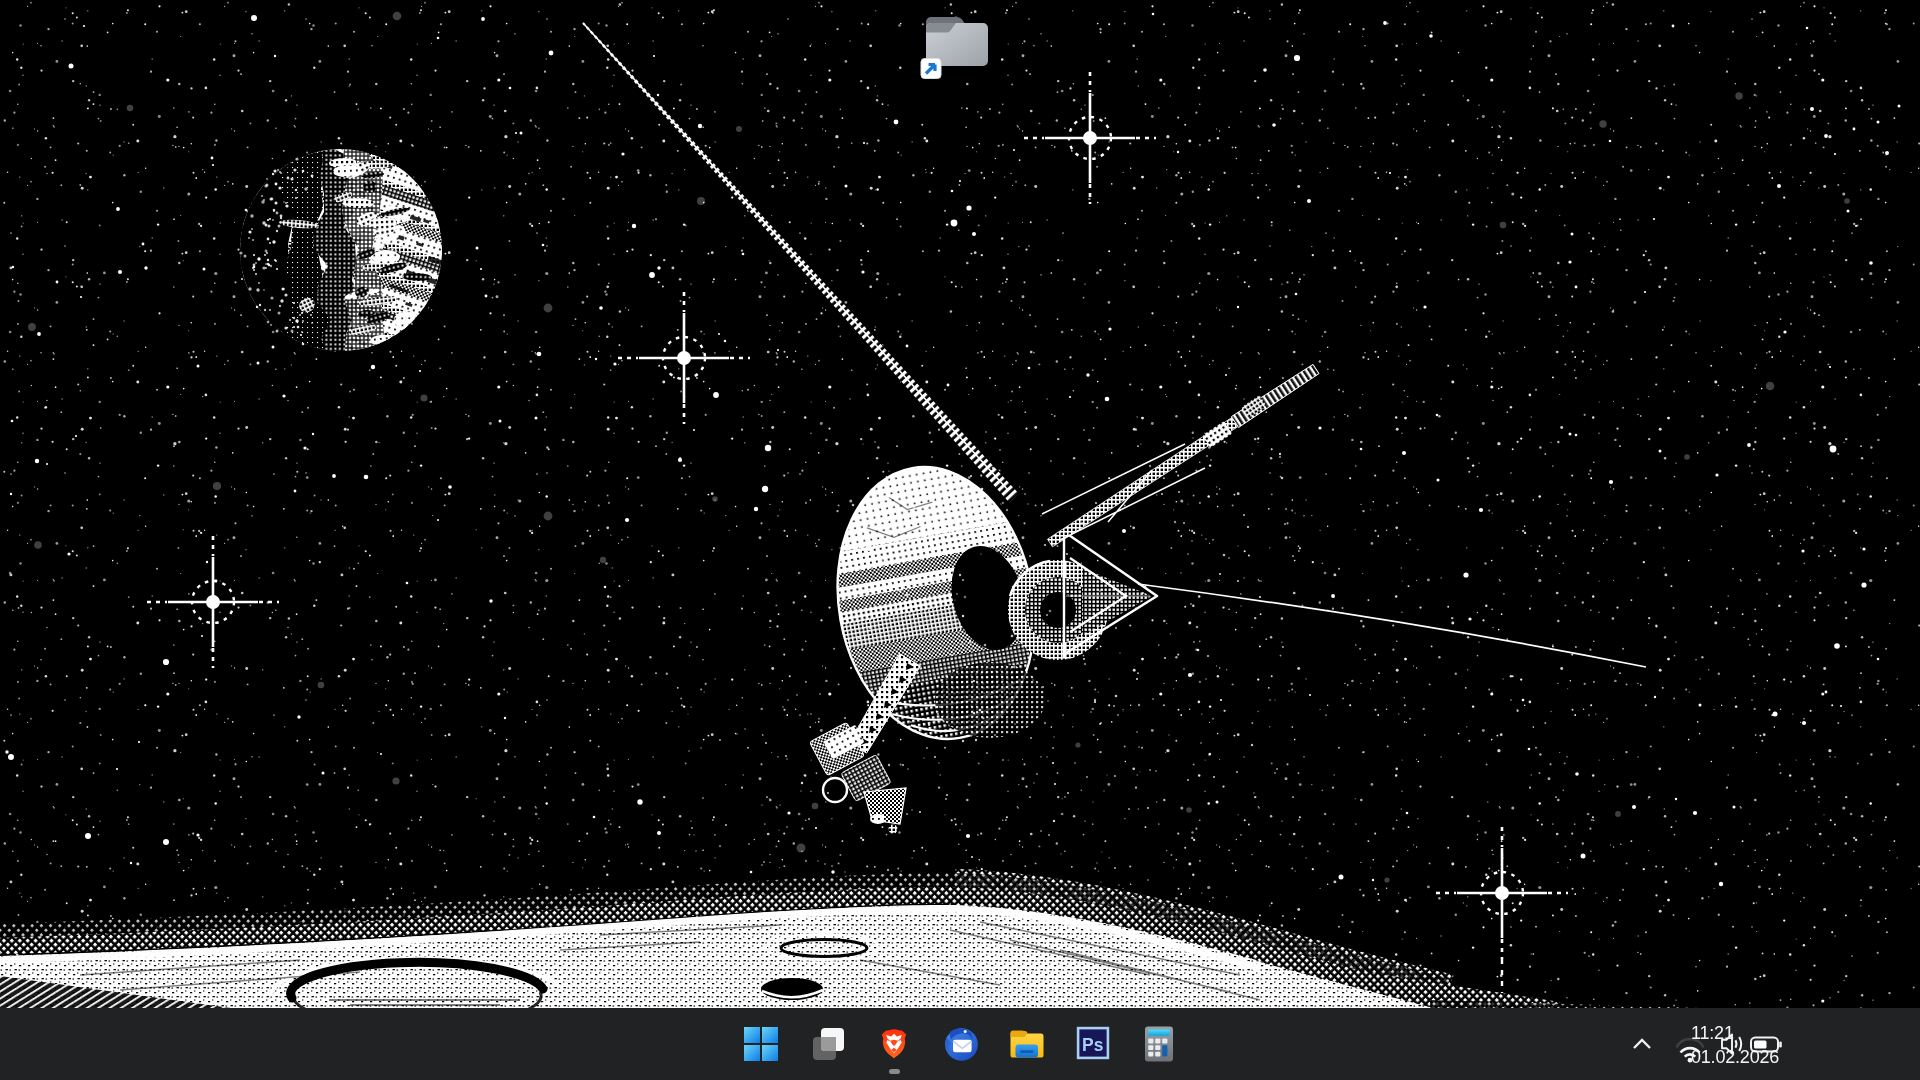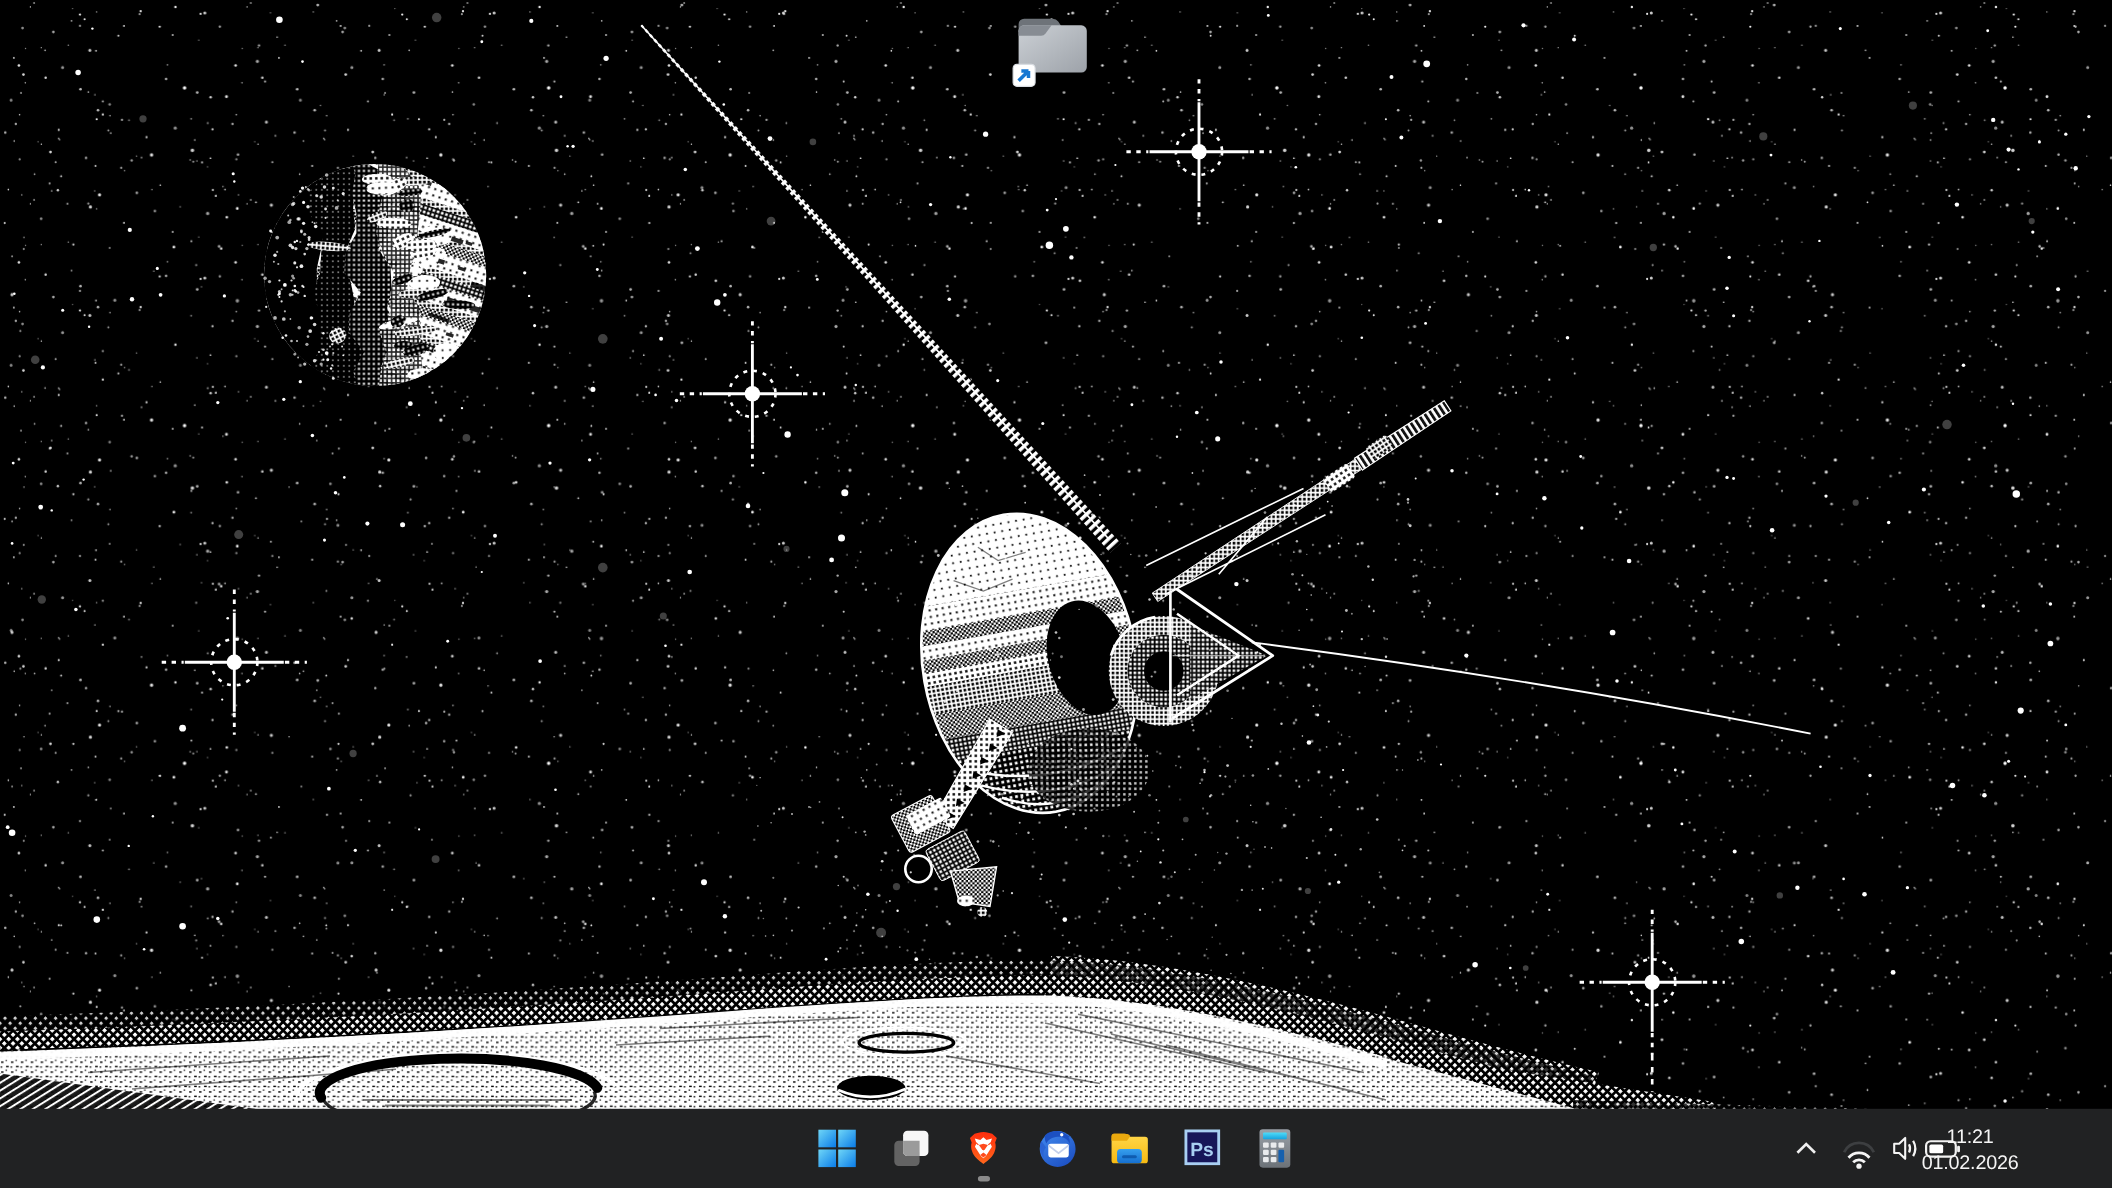--- a/index.html
+++ b/index.html
@@ -1206,12 +1206,12 @@
 <path d="M-3,-4.2 h4.5 l5.5,-5.3 v19 l-5.5,-5.3 h-4.5 z" stroke-width="1.9" stroke-linejoin="round"></path>
 <path d="M10.5,-3.8 a8.5 8.5 0 0 1 0,7.6" stroke-width="2"></path>
 <path d="M14.2,-7 a14 14 0 0 1 0,14" stroke-width="2"></path>
 </g>
 <g transform="translate(131,12)">
 <rect x="0" y="0.5" width="27" height="14" rx="4.2" stroke="#f2f2f2" stroke-width="2" fill="none"></rect>
 <rect x="28.2" y="4.5" width="2.6" height="6" rx="1.2" fill="#f2f2f2"></rect>
 <rect x="3" y="3.5" width="12.5" height="8" rx="1.5" fill="#fff"></rect>
 </g>
 </svg>
-<div style="position:absolute;right:29px;top:1021px;width:200px;text-align:center;font-family:'Liberation Sans',sans-serif;font-size:18px;line-height:24px;color:#f5f5f5;letter-spacing:-0.2px">11:21<br>01.02.2026</div>
+<div style="position:absolute;right:29px;top:1021px;width:200px;text-align:left;font-family:'Liberation Sans',sans-serif;font-size:18px;line-height:24px;color:#f5f5f5;letter-spacing:-0.2px">11:21<br>01.02.2026</div>
 </body></html>

